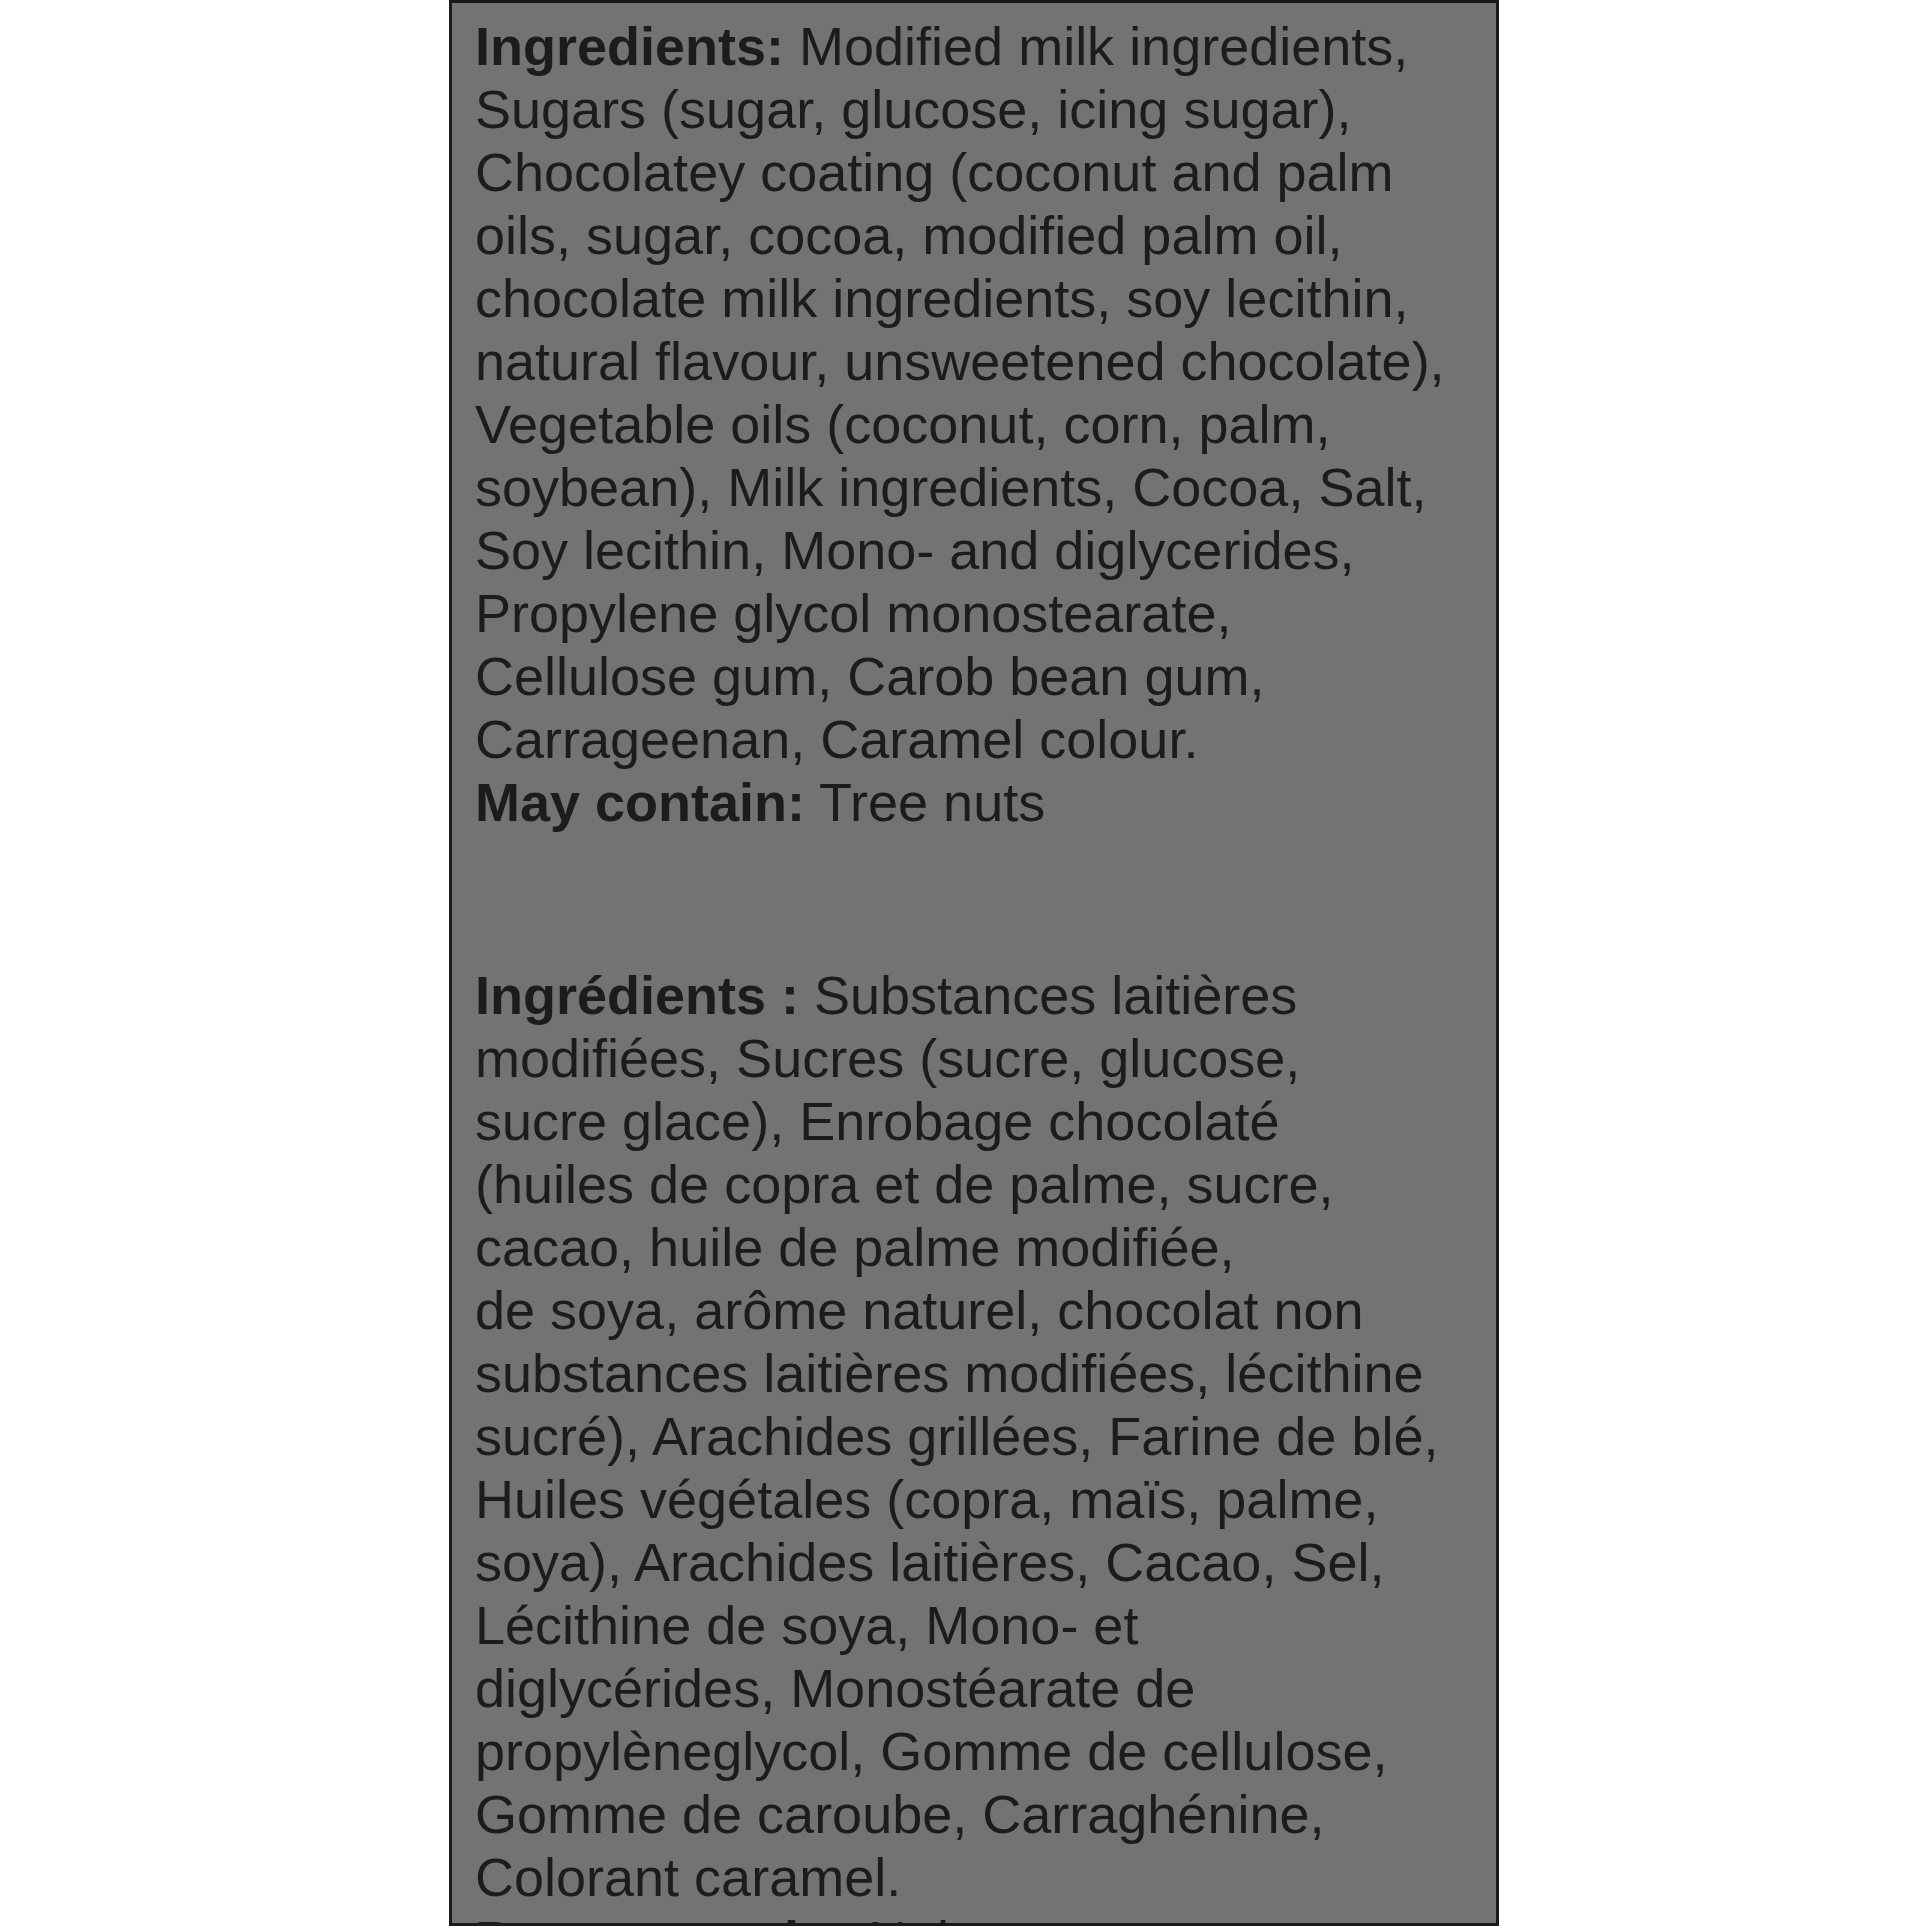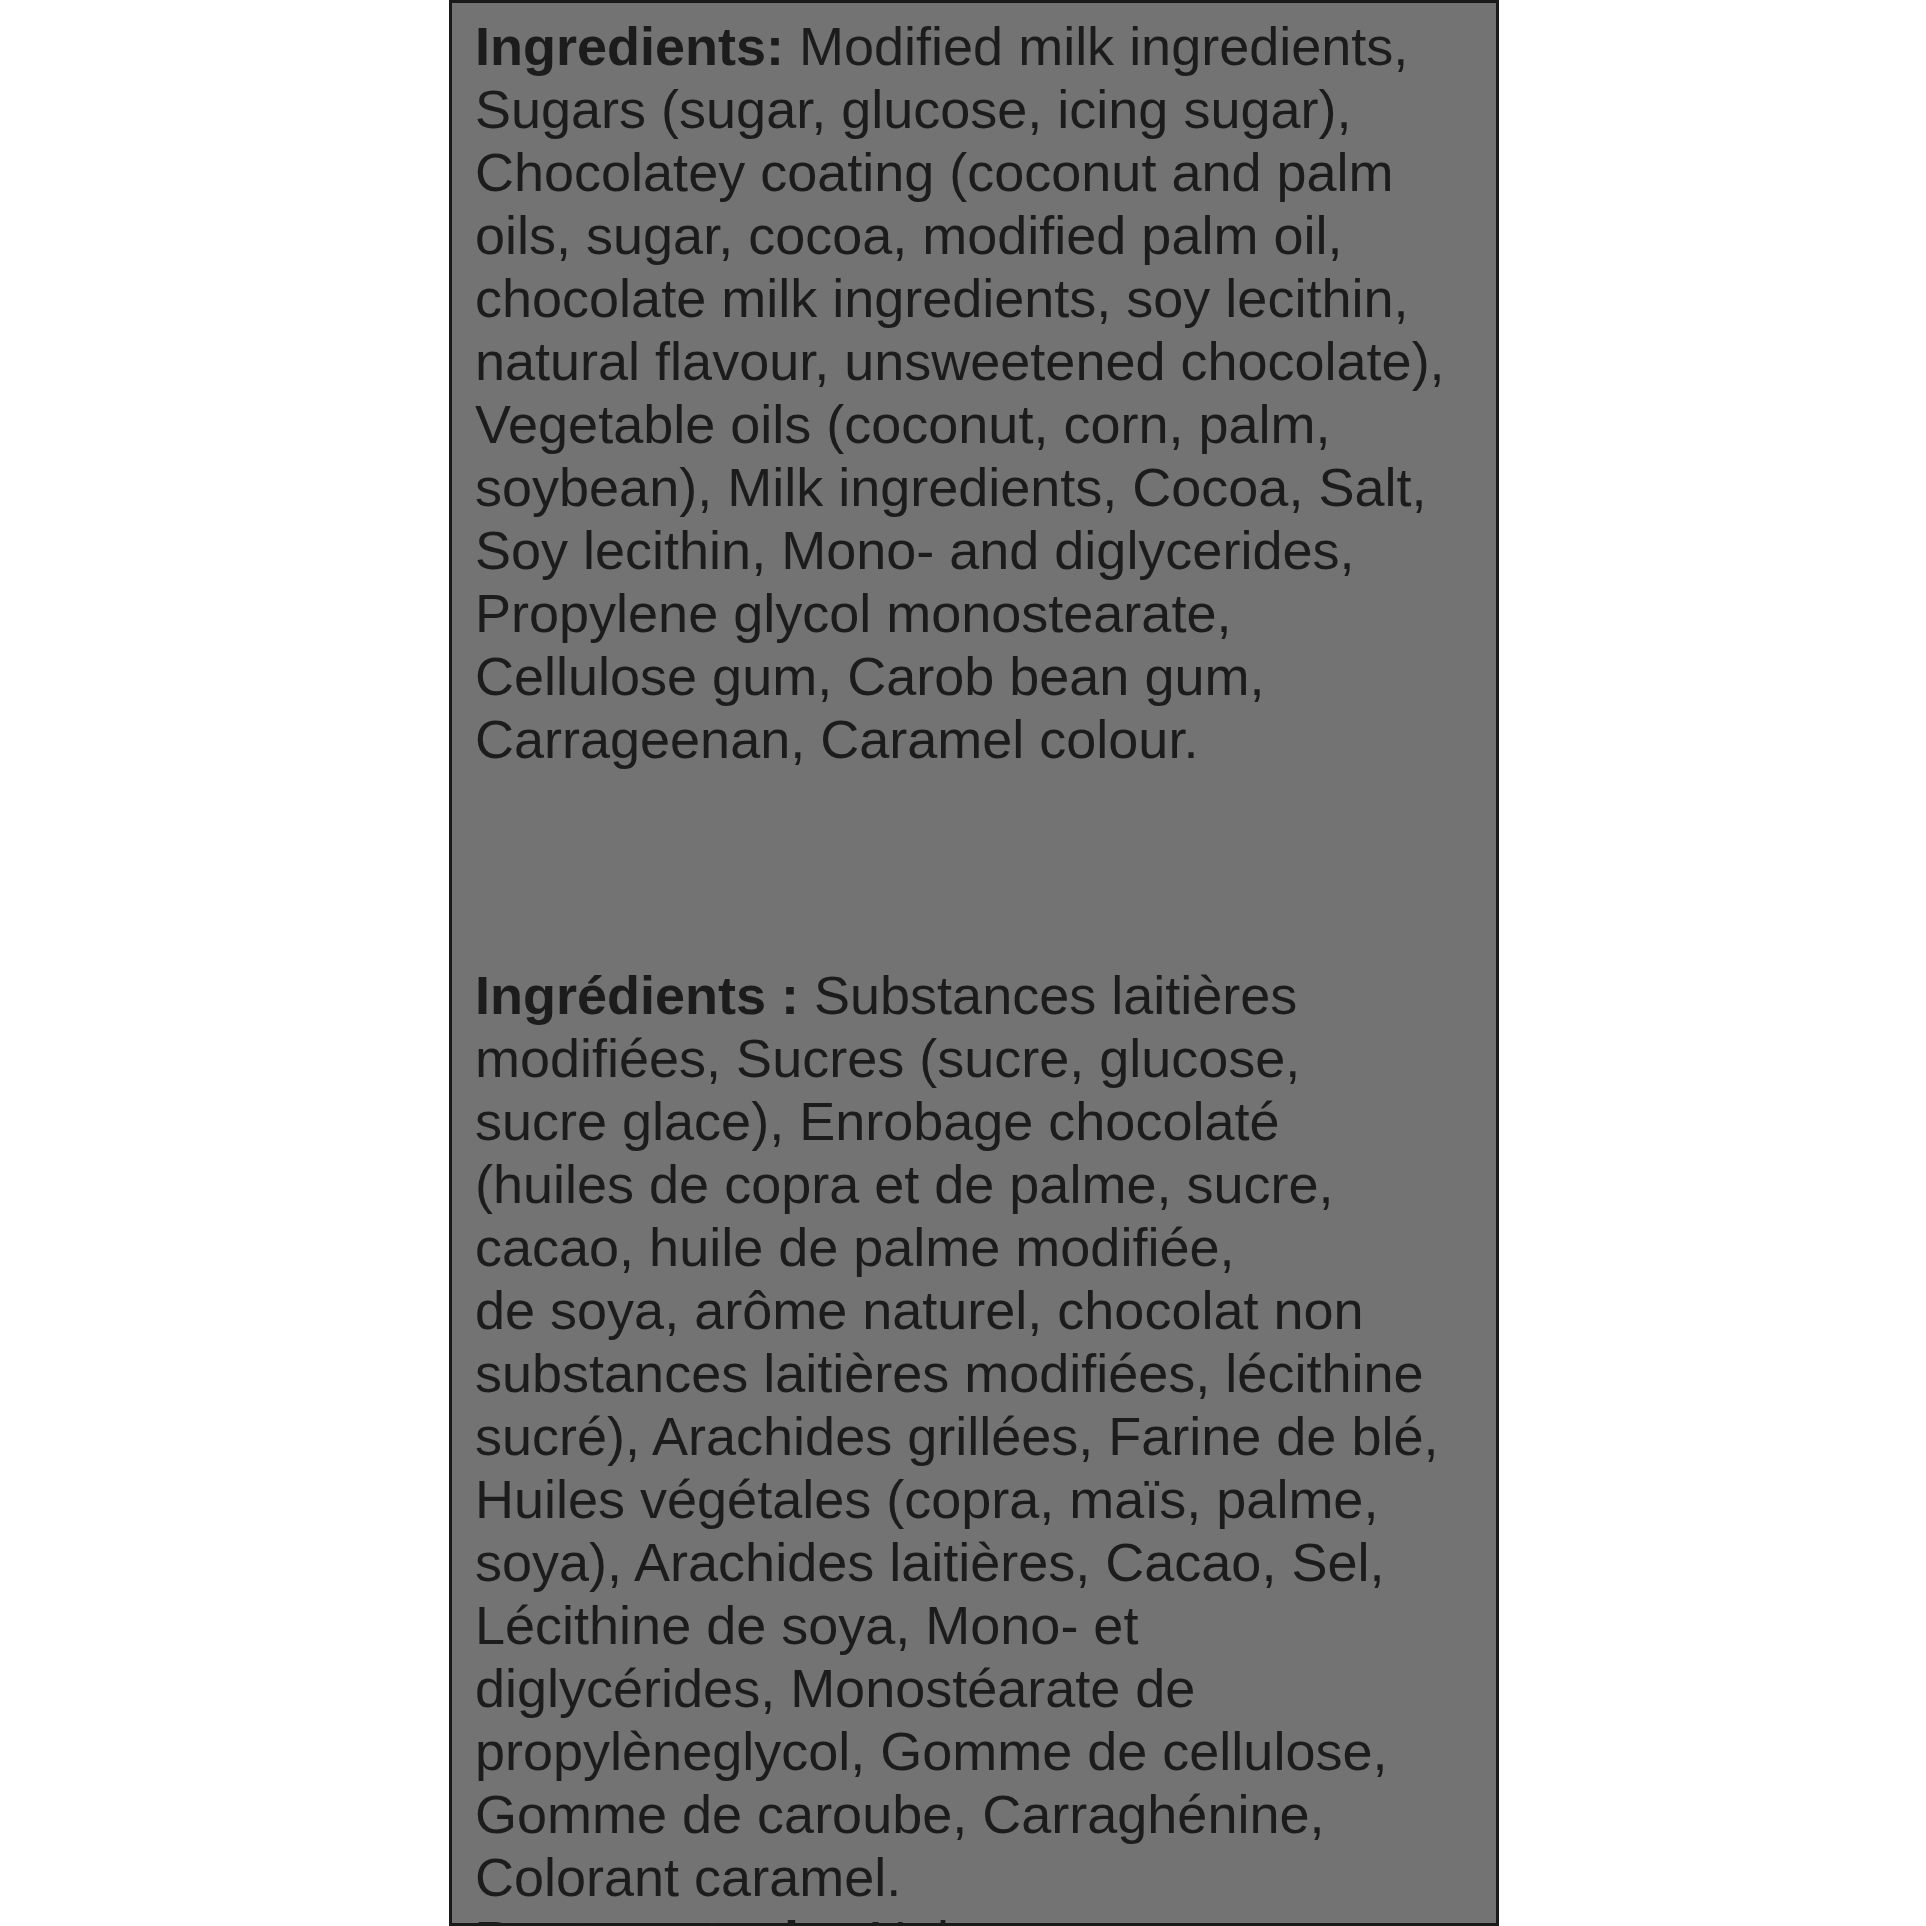--- a/index.html
+++ b/index.html
@@ -40,20 +40,21 @@
     <span class="line">Chocolatey coating (coconut and palm</span>
     <span class="line">oils, sugar, cocoa, modified palm oil,</span>
     <span class="line">chocolate milk ingredients, soy lecithin,</span>
     <span class="line">natural flavour, unsweetened chocolate),</span>
     <span class="line">Vegetable oils (coconut, corn, palm,</span>
     <span class="line">soybean), Milk ingredients, Cocoa, Salt,</span>
     <span class="line">Soy lecithin, Mono- and diglycerides,</span>
     <span class="line">Propylene glycol monostearate,</span>
     <span class="line">Cellulose gum, Carob bean gum,</span>
     <span class="line">Carrageenan, Caramel colour.</span>
+    <span class="line"><span class="b">May contain:</span><span> Tree nuts</span></span>
   </div>
 
   <div class="section fr">
     <span class="line"><span class="b">Ingrédients :</span><span> Substances laitières</span></span>
     <span class="line">modifiées, Sucres (sucre, glucose,</span>
     <span class="line">sucre glace), Enrobage chocolaté</span>
     <span class="line">(huiles de copra et de palme, sucre,</span>
     <span class="line">cacao, huile de palme modifiée,</span>
     <span class="line">de soya, arôme naturel, chocolat non</span>
     <span class="line">substances laitières modifiées, lécithine</span>

